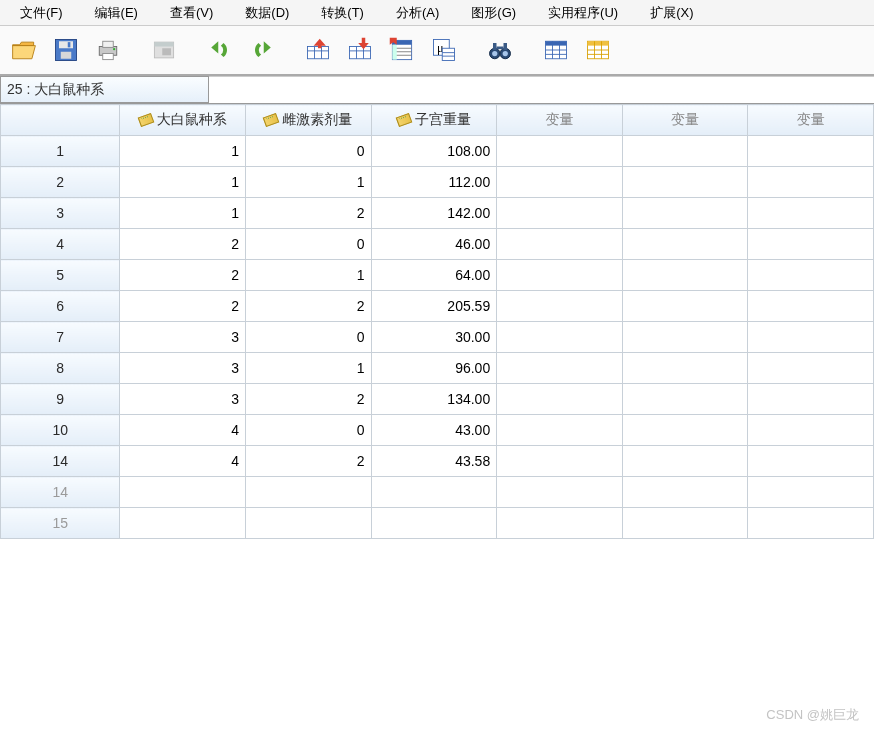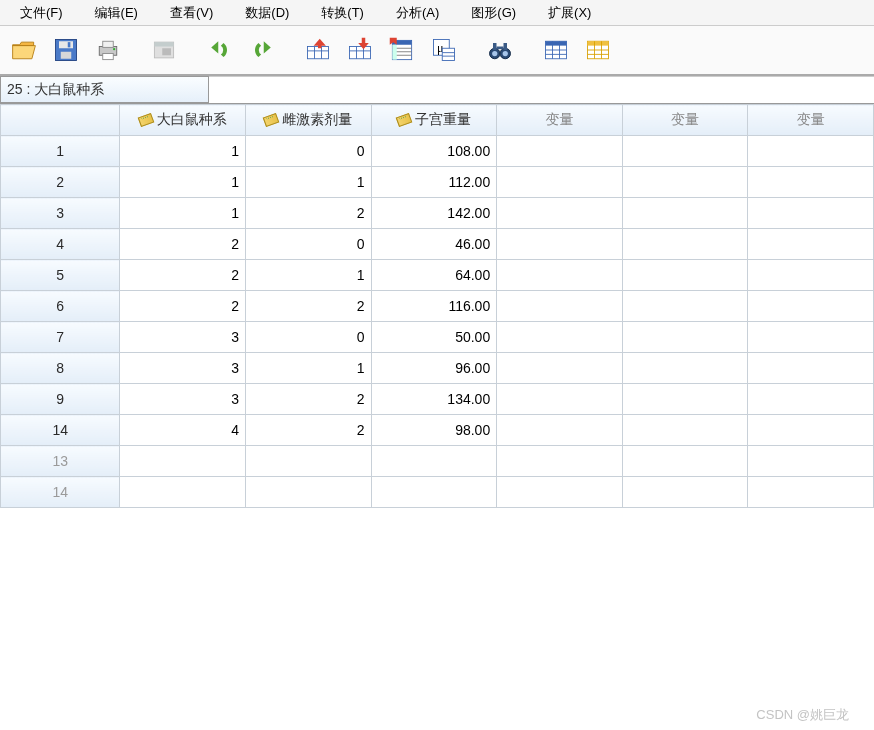--- a/index.html
+++ b/index.html
@@ -117,40 +117,41 @@
       position: relative;
     }
     .ruler-icon::after{
       content:"";
       position:absolute;left:2px;top:1px;width:8px;height:1px;
       background:repeating-linear-gradient(90deg,#7a5,#7a5 1px,transparent 1px,transparent 2px);
     }
     .hdr-txt { vertical-align: middle; }
     .watermark {
       position: absolute;
-      right: 25px;
+      right: 15px;
       bottom: 6px;
       color: rgba(180,180,180,0.8);
       font-size: 13px;
       pointer-events: none;
     }
     
     svg.ico { width: 28px; height: 28px; }
   </style>
 </head>
 <body>
 
 <div class="menubar">
   <div class="menu-item">文件(F)</div>
   <div class="menu-item">编辑(E)</div>
   <div class="menu-item">查看(V)</div>
   <div class="menu-item">数据(D)</div>
   <div class="menu-item">转换(T)</div>
   <div class="menu-item">分析(A)</div>
   <div class="menu-item">图形(G)</div>
+  <div class="menu-item">实用程序(U)</div>
   <div class="menu-item">扩展(X)</div>
 </div>
 
 <div class="toolbar">
   <div class="tb-btn">
     <svg class="ico" viewBox="0 0 32 32">
         <path fill="#f5b642" stroke="#b37a10" d="M3 10h8l2-3h14v4H3z"></path>
         <path fill="#fcd77a" stroke="#b37a10" d="M3 11h26l-4 15H3z"></path>
       </svg>
   </div>
@@ -335,30 +336,30 @@
           <td>1</td>
           <td>64.00</td>
           <td class="empty"></td>
           <td class="empty"></td>
           <td class="empty"></td>
         </tr>
         <tr>
           <td class="rowhead">6</td>
           <td>2</td>
           <td>2</td>
-          <td>116.00</td>
+          <td>205.59</td>
           <td class="empty"></td>
           <td class="empty"></td>
           <td class="empty"></td>
         </tr>
         <tr>
           <td class="rowhead">7</td>
           <td>3</td>
           <td>0</td>
-          <td>50.00</td>
+          <td>30.00</td>
           <td class="empty"></td>
           <td class="empty"></td>
           <td class="empty"></td>
         </tr>
         <tr>
           <td class="rowhead">8</td>
           <td>3</td>
           <td>1</td>
           <td>96.00</td>
           <td class="empty"></td>
@@ -368,39 +369,48 @@
         <tr>
           <td class="rowhead">9</td>
           <td>3</td>
           <td>2</td>
           <td>134.00</td>
           <td class="empty"></td>
           <td class="empty"></td>
           <td class="empty"></td>
         </tr>
         <tr>
+          <td class="rowhead">10</td>
+          <td>4</td>
+          <td>0</td>
+          <td>43.00</td>
+          <td class="empty"></td>
+          <td class="empty"></td>
+          <td class="empty"></td>
+        </tr>
+        <tr>
           <td class="rowhead">14</td>
           <td>4</td>
           <td>2</td>
-          <td>98.00</td>
-          <td class="empty"></td>
-          <td class="empty"></td>
-          <td class="empty"></td>
-        </tr>
-        <tr>
-          <td class="rowhead dim">13</td>
-          <td class="empty"></td>
-          <td class="empty"></td>
-          <td class="empty"></td>
+          <td>43.58</td>
           <td class="empty"></td>
           <td class="empty"></td>
           <td class="empty"></td>
         </tr>
         <tr>
           <td class="rowhead dim">14</td>
+          <td class="empty"></td>
+          <td class="empty"></td>
+          <td class="empty"></td>
+          <td class="empty"></td>
+          <td class="empty"></td>
+          <td class="empty"></td>
+        </tr>
+        <tr>
+          <td class="rowhead dim">15</td>
           <td class="empty"></td>
           <td class="empty"></td>
           <td class="empty"></td>
           <td class="empty"></td>
           <td class="empty"></td>
           <td class="empty"></td>
         </tr>
       </tbody>
 </table>
 </div>

